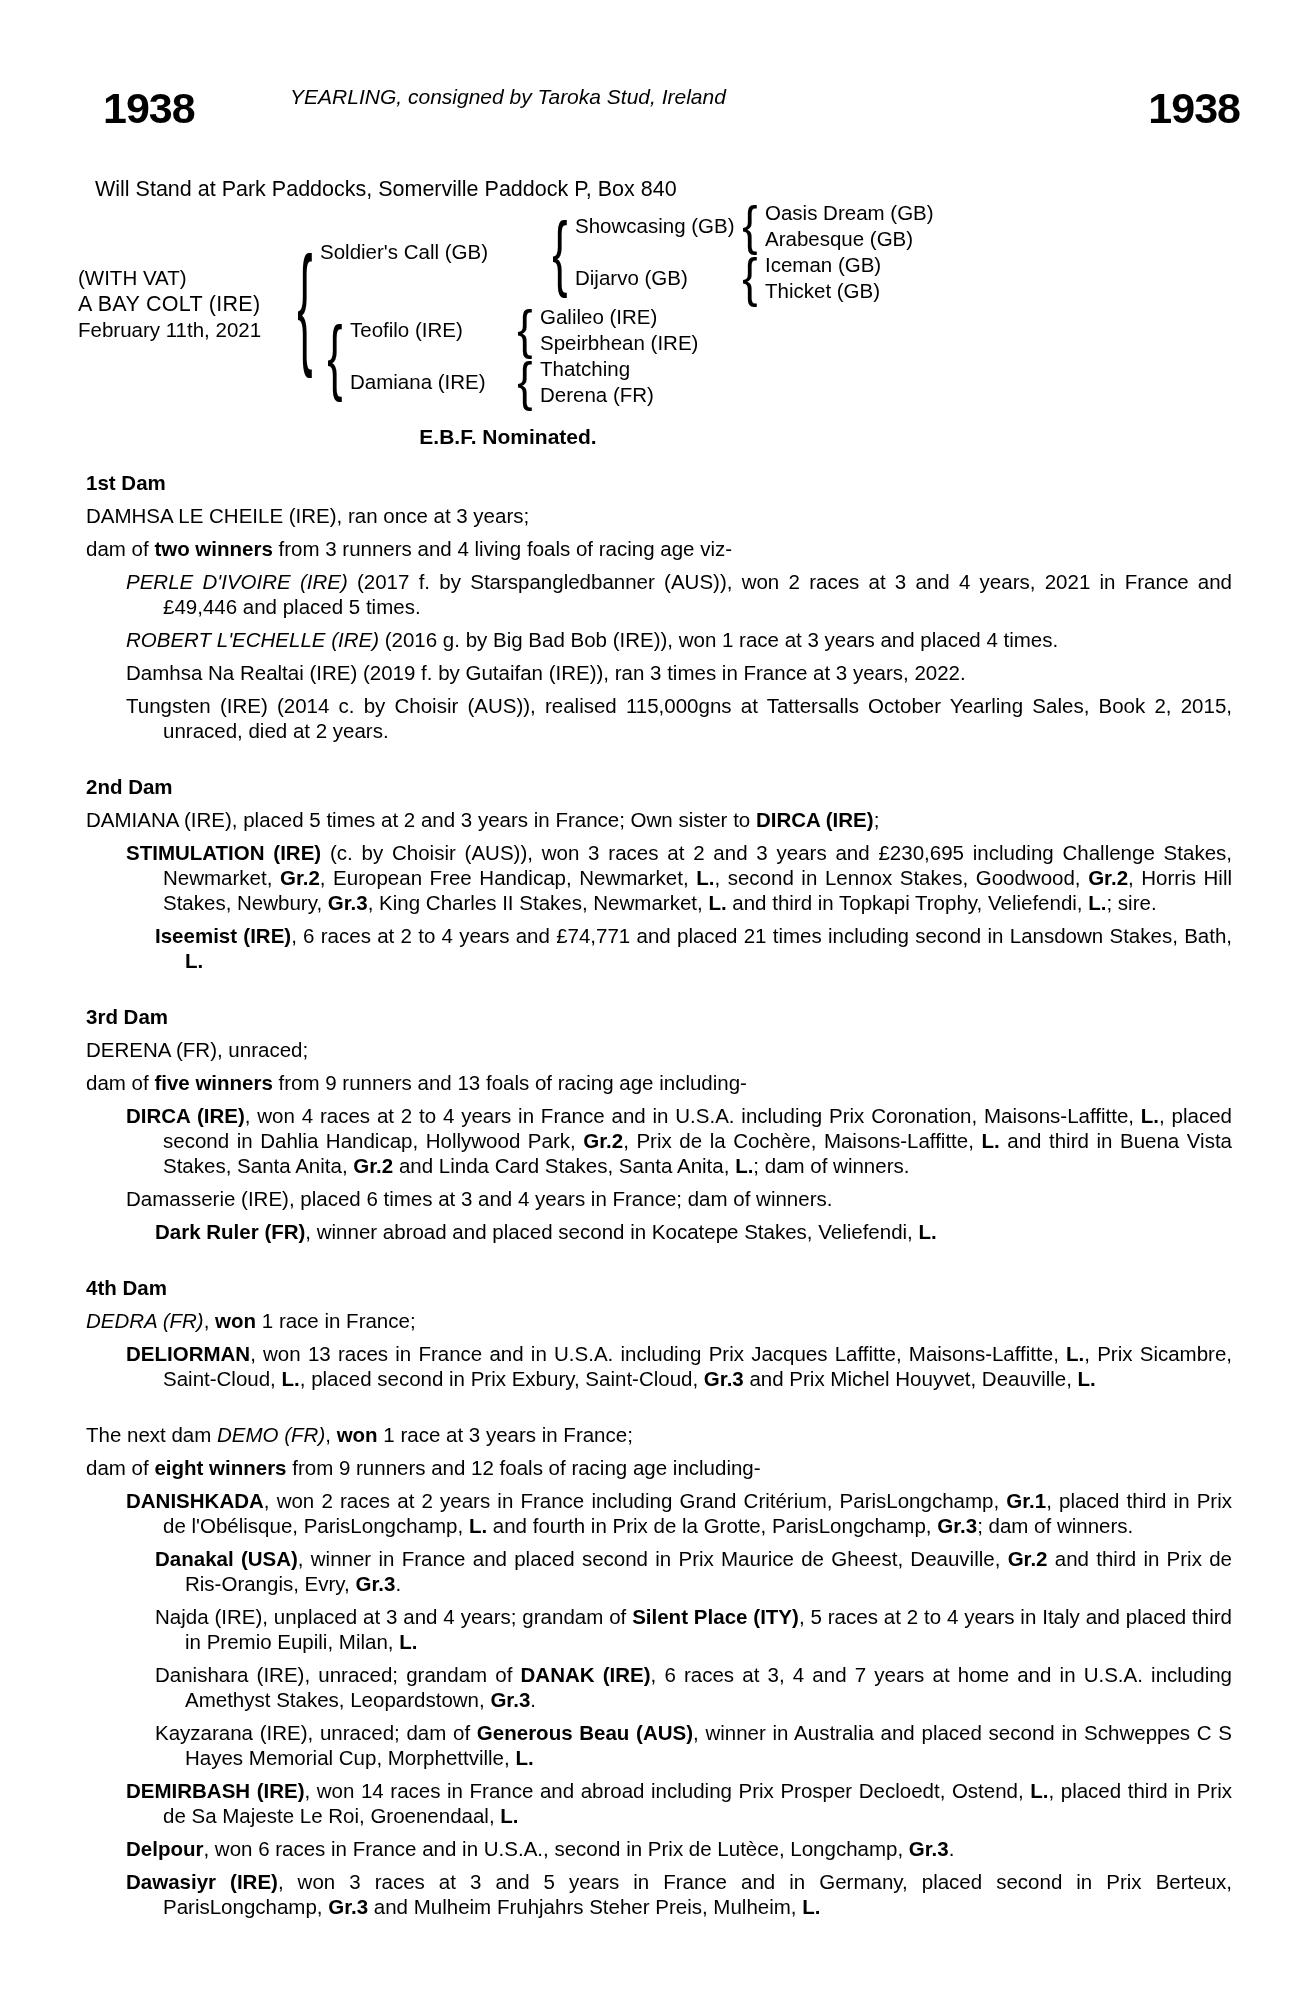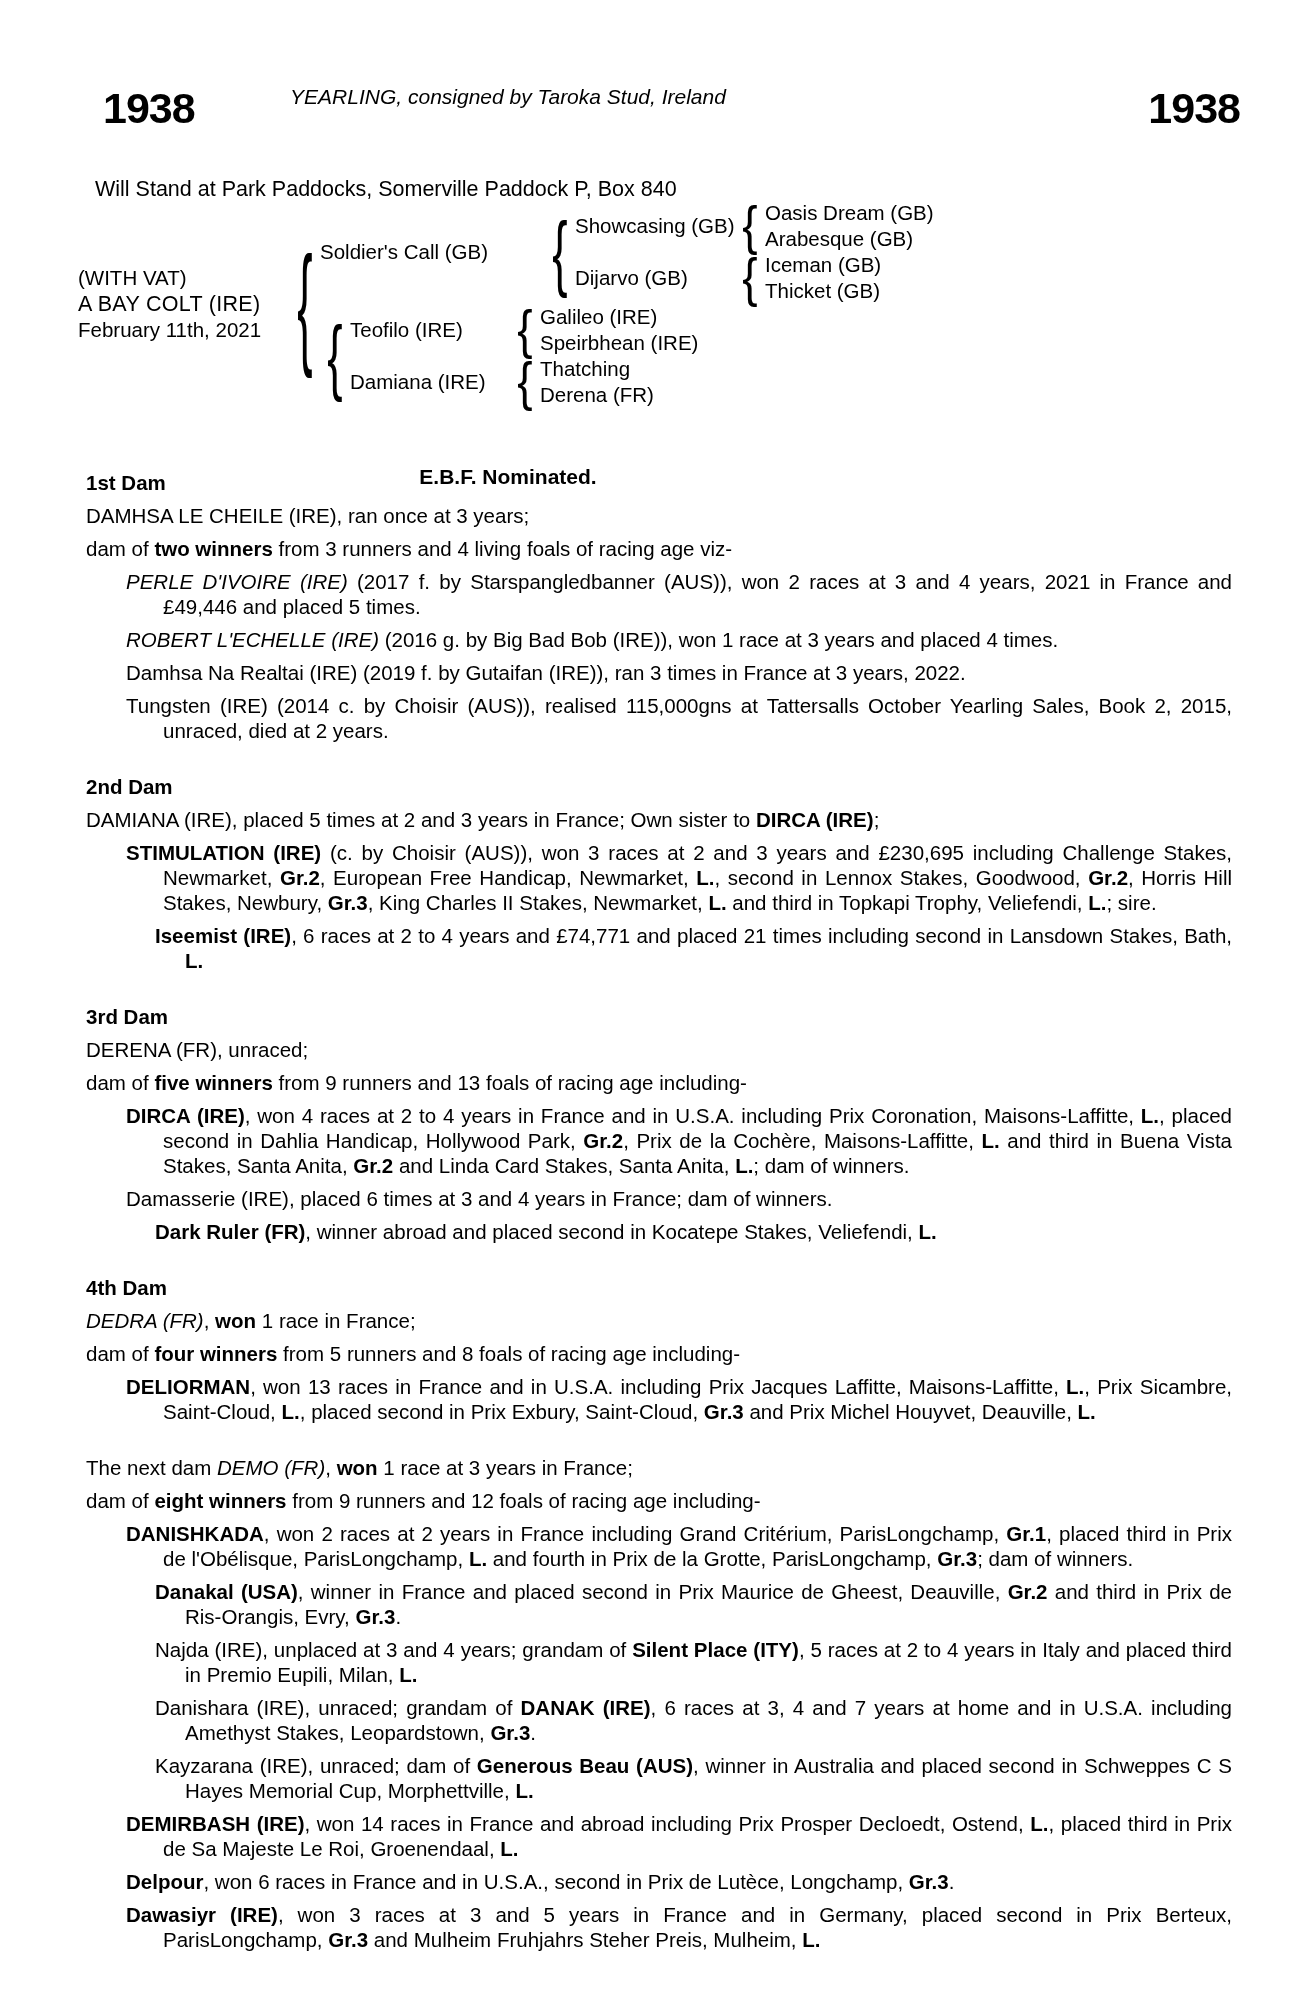--- a/index.html
+++ b/index.html
@@ -27,21 +27,21 @@
   .subj-name { font-weight:normal; font-size:21.5px; letter-spacing:0.3px; }
   .plabel { width:225px; }
   .glabel { width:160px; }
   .leafname { white-space:nowrap; }
   .brace { width:30px; display:flex; align-items:center; justify-content:center; overflow:visible; }
   .brace > span { display:block; font-weight:400; }
   .brace-root > span { font-size:46px; transform:scaleY(2.9); }
   .brace-mid  > span { font-size:46px; transform:scaleY(1.8); }
   .brace-leaf > span { font-size:46px; transform:scaleY(1.15); }
 
-  .ebf { left:78px; top:424px; width:860px; text-align:center; font-weight:bold; font-size:21px;margin-top:40px; }
+  .ebf { left:78px; top:424px; width:860px; text-align:center; font-weight:bold; font-size:21px; }
 
   
   .sections { left:78px; top:462px; width:1162px; }
   .section + .section { margin-top:31px; }
   .sections p { margin:8px; text-align:justify; }
   .sec-head { font-weight:bold; }
   .pl1 { padding-left:77px; text-indent:-37px; }
   .pl2 { padding-left:99px; text-indent:-30px; }
   .b { font-weight:bold; }
   .i { font-style:italic; }
@@ -144,21 +144,20 @@
       <p class="sec-head">3rd Dam</p>
       <p class="pl0"><span>DERENA (FR), unraced;</span></p>
       <p class="pl0"><span>dam of </span><span class="b">five winners</span><span> from 9 runners and 13 foals of racing age including-</span></p>
       <p class="pl1"><span class="b">DIRCA (IRE)</span><span>, won 4 races at 2 to 4 years in France and in U.S.A. including Prix Coronation, Maisons-Laffitte, </span><span class="b">L.</span><span>, placed second in Dahlia Handicap, Hollywood Park, </span><span class="b">Gr.2</span><span>, Prix de la Cochère, Maisons-Laffitte, </span><span class="b">L.</span><span> and third in Buena Vista Stakes, Santa Anita, </span><span class="b">Gr.2</span><span> and Linda Card Stakes, Santa Anita, </span><span class="b">L.</span><span>; dam of winners.</span></p>
       <p class="pl1"><span>Damasserie (IRE), placed 6 times at 3 and 4 years in France; dam of winners.</span></p>
       <p class="pl2"><span class="b">Dark Ruler (FR)</span><span>, winner abroad and placed second in Kocatepe Stakes, Veliefendi, </span><span class="b">L.</span></p>
     </div>
     <div class="section">
       <p class="sec-head">4th Dam</p>
       <p class="pl0"><span class="i">DEDRA (FR)</span><span>, </span><span class="b">won</span><span> 1 race in France;</span></p>
-      <p class="pl0"><span>dam of </span><span class="b">four winners</span><span> from 5 runners and 8 foals of racing age including-</span></p>
       <p class="pl1"><span class="b">DELIORMAN</span><span>, won 13 races in France and in U.S.A. including Prix Jacques Laffitte, Maisons-Laffitte, </span><span class="b">L.</span><span>, Prix Sicambre, Saint-Cloud, </span><span class="b">L.</span><span>, placed second in Prix Exbury, Saint-Cloud, </span><span class="b">Gr.3</span><span> and Prix Michel Houyvet, Deauville, </span><span class="b">L.</span></p>
     </div>
     <div class="section">
       <p class="pl0"><span>The next dam </span><span class="i">DEMO (FR)</span><span>, </span><span class="b">won</span><span> 1 race at 3 years in France;</span></p>
       <p class="pl0"><span>dam of </span><span class="b">eight winners</span><span> from 9 runners and 12 foals of racing age including-</span></p>
       <p class="pl1"><span class="b">DANISHKADA</span><span>, won 2 races at 2 years in France including Grand Critérium, ParisLongchamp, </span><span class="b">Gr.1</span><span>, placed third in Prix de l'Obélisque, ParisLongchamp, </span><span class="b">L.</span><span> and fourth in Prix de la Grotte, ParisLongchamp, </span><span class="b">Gr.3</span><span>; dam of winners.</span></p>
       <p class="pl2"><span class="b">Danakal (USA)</span><span>, winner in France and placed second in Prix Maurice de Gheest, Deauville, </span><span class="b">Gr.2</span><span> and third in Prix de Ris-Orangis, Evry, </span><span class="b">Gr.3</span><span>.</span></p>
       <p class="pl2"><span>Najda (IRE), unplaced at 3 and 4 years; grandam of </span><span class="b">Silent Place (ITY)</span><span>, 5 races at 2 to 4 years in Italy and placed third in Premio Eupili, Milan, </span><span class="b">L.</span></p>
       <p class="pl2"><span>Danishara (IRE), unraced; grandam of </span><span class="b">DANAK (IRE)</span><span>, 6 races at 3, 4 and 7 years at home and in U.S.A. including Amethyst Stakes, Leopardstown, </span><span class="b">Gr.3</span><span>.</span></p>
       <p class="pl2"><span>Kayzarana (IRE), unraced; dam of </span><span class="b">Generous Beau (AUS)</span><span>, winner in Australia and placed second in Schweppes C S Hayes Memorial Cup, Morphettville, </span><span class="b">L.</span></p>

